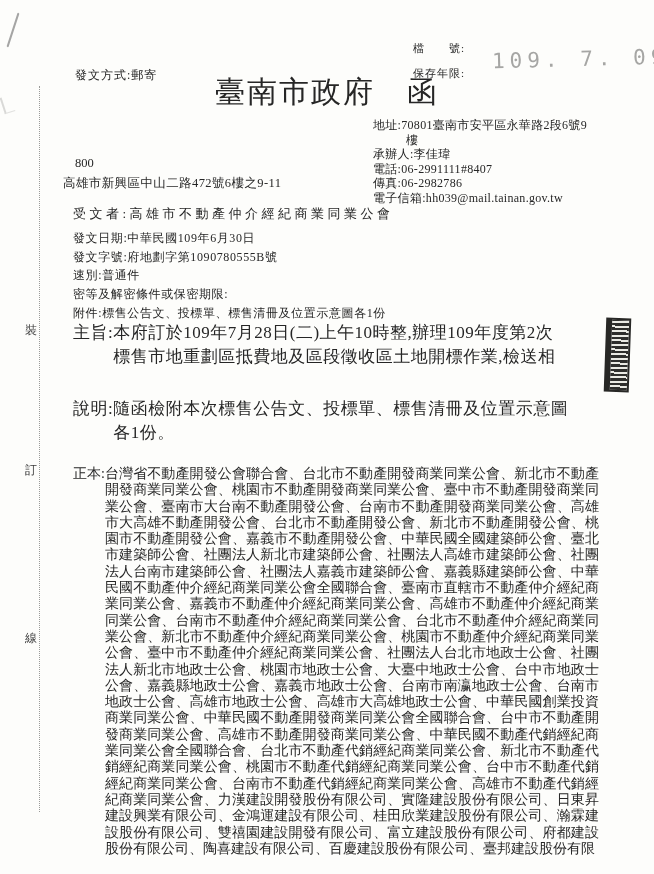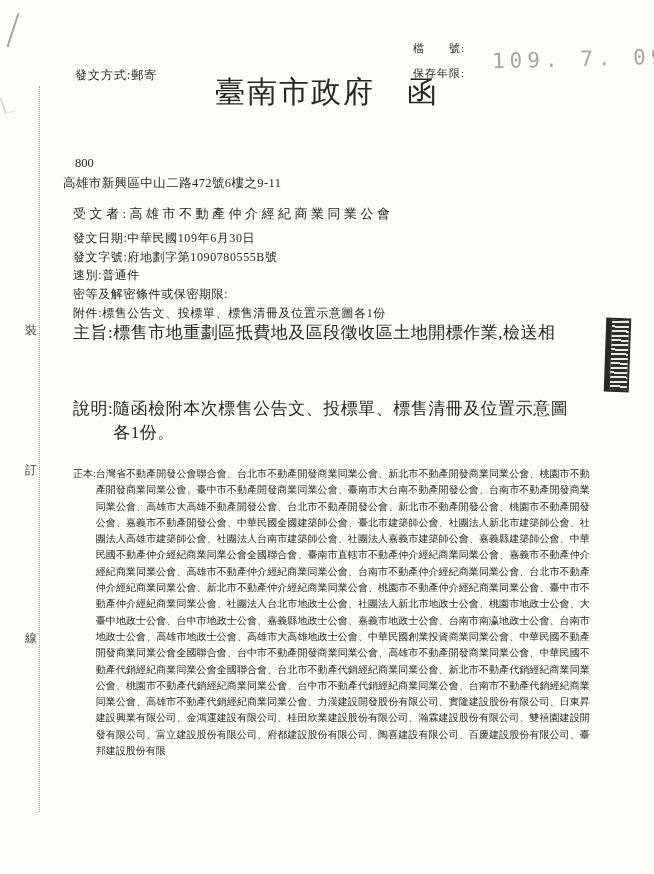--- a/index.html
+++ b/index.html
@@ -34,21 +34,21 @@
   .recipient{position:absolute;left:73px;top:205px;font-size:13px;letter-spacing:3.5px;white-space:nowrap;}
   
   .meta{position:absolute;left:73px;top:229px;font-size:12px;line-height:18.7px;letter-spacing:.6px;white-space:nowrap;}
   
   .hang{position:absolute;left:73px;display:flex;align-items:flex-start;}
   .hang .label{flex:none;white-space:nowrap;}
   .subject{top:321px;font-size:17px;line-height:24.3px;letter-spacing:.5px;}
   .subject .body{width:500px;}
   .desc{top:397px;font-size:17px;line-height:24.3px;letter-spacing:.5px;}
   .desc .body{width:500px;}
-  .copies{top:466px;font-size:10px;line-height:16.3px;}
+  .copies{top:466px;font-size:14px;line-height:16.3px;}
   .copies .body{width:494px;text-align:justify;}
   
   .stamp{
     position:absolute;left:605px;top:318px;width:25px;height:74px;box-sizing:border-box;
     background:repeating-linear-gradient(0deg,#1d1d1b 0 2.6px,#e9e9e3 2.6px 4.6px);
     border:2px solid #171715;border-left:6px solid #171715;transform:rotate(2deg);opacity:.92;
   }
 </style>
 </head>
 <body>
@@ -67,37 +67,46 @@
 
   <div class="filebox">
     <div>檔　　號:</div>
     <div>保存年限:</div>
   </div>
 
   <div class="datestamp">109. 7. 09</div>
 
   <h1 class="title">臺南市政府　函</h1>
 
+  <div class="contact">
+    <div>地址:70801臺南市安平區永華路2段6號9</div>
+    <div class="indent">樓</div>
+    <div>承辦人:李佳瑋</div>
+    <div>電話:06-2991111#8407</div>
+    <div>傳真:06-2982786</div>
+    <div>電子信箱:hh039@mail.tainan.gov.tw</div>
+  </div>
 
   <div class="zip">800</div>
   <div class="mail-addr">高雄市新興區中山二路472號6樓之9-11</div>
 
   <div class="recipient">受文者:高雄市不動產仲介經紀商業同業公會</div>
 
   <div class="meta">
     <div>發文日期:中華民國109年6月30日</div>
     <div>發文字號:府地劃字第1090780555B號</div>
     <div>速別:普通件</div>
     <div>密等及解密條件或保密期限:</div>
     <div>附件:標售公告文、投標單、標售清冊及位置示意圖各1份</div>
   </div>
 
   <div class="hang subject">
     <div class="label">主旨:</div>
     <div class="body">
+      <div>本府訂於109年7月28日(二)上午10時整,辦理109年度第2次</div>
       <div>標售市地重劃區抵費地及區段徵收區土地開標作業,檢送相</div>
     </div>
   </div>
 
   <div class="hang desc">
     <div class="label">說明:</div>
     <div class="body">
       <div>隨函檢附本次標售公告文、投標單、標售清冊及位置示意圖</div>
       <div>各1份。</div>
     </div>

